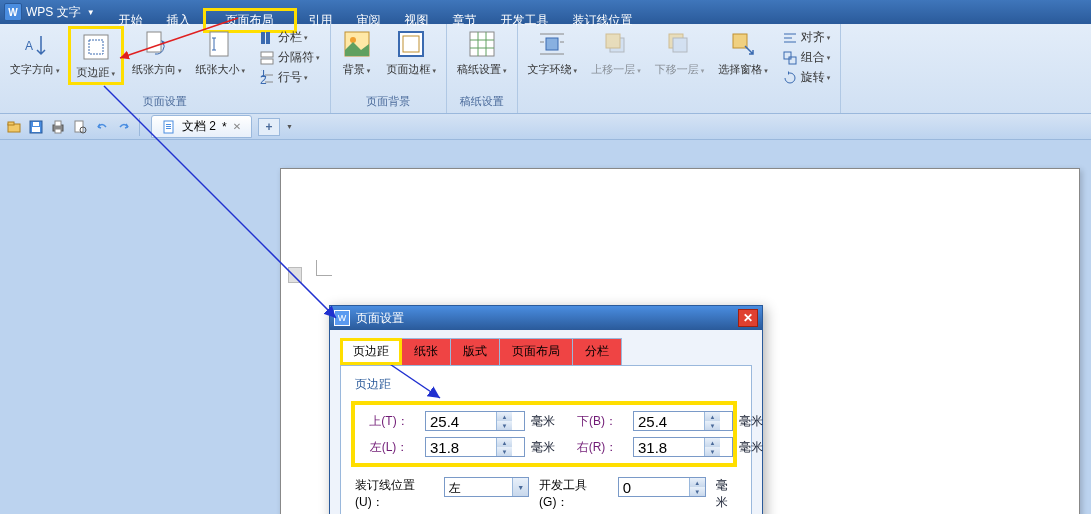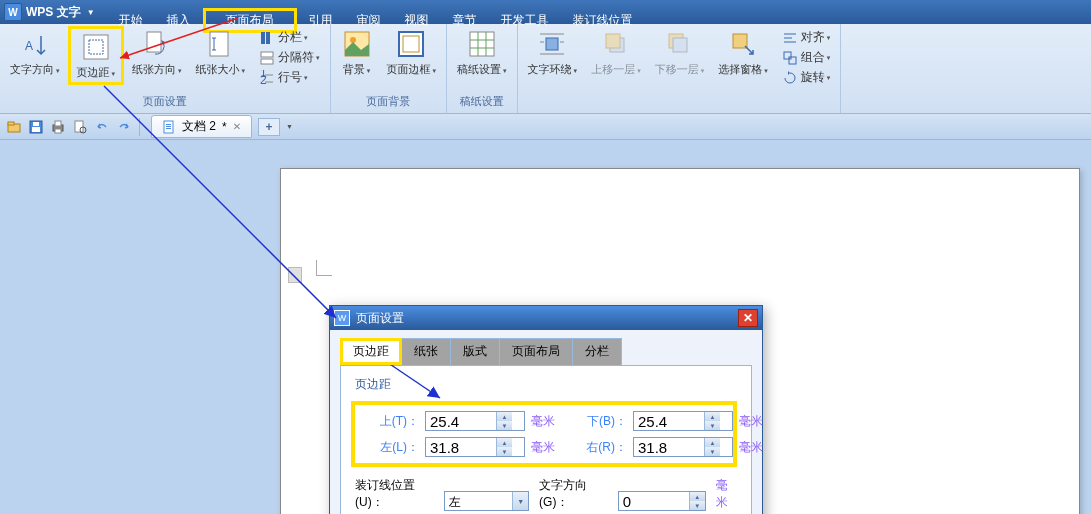--- a/index.html
+++ b/index.html
@@ -1,20 +1,20 @@
 <!DOCTYPE html>
 <html><head>
   <meta charset="utf-8">
   <style>
     * { margin: 0; padding: 0; box-sizing: border-box; font-family: "Microsoft YaHei", SimSun, sans-serif; font-size: 12px; }
     body { background: #bcd3ef; width: 1091px; height: 514px; overflow: hidden; position: relative; }
     
     .menubar { background: linear-gradient(#3f76bb, #2a5a9a); height: 24px; display: flex; align-items: center; color: white; padding-left: 4px; }
     .app-icon { width: 18px; height: 18px; background: #4a8de0; border: 1px solid #2a5a9a; border-radius: 2px; margin-right: 4px; display: flex; align-items: center; justify-content: center; color: white; font-size: 10px; font-weight: bold; }
-    .app-title { font-weight: bold; margin-right: 6px; }
+    .app-title { font-weight: normal; margin-right: 6px; }
     .menubar-dropdown { font-size: 8px; margin-right: 12px; }
     .menu-item { padding: 4px 12px; cursor: pointer; color: white; }
     .menu-item.highlighted { border: 3px solid #ffde00; padding: 1px 20px; }
     
     .ribbon { background: linear-gradient(#e3edf9, #d0e0f3); height: 90px; display: flex; border-bottom: 1px solid #9ab8dc; }
     .ribbon-group { display: flex; flex-direction: column; border-right: 1px solid #b0c8e4; padding: 2px 4px; }
     .ribbon-group-content { display: flex; flex: 1; align-items: flex-start; gap: 2px; }
     .ribbon-group-label { text-align: center; font-size: 11px; color: #4a6a9a; padding: 2px 0; }
     
     .big-button { display: flex; flex-direction: column; align-items: center; padding: 2px 6px; cursor: pointer; min-width: 44px; }
@@ -40,39 +40,39 @@
     .page { position: absolute; left: 280px; top: 28px; width: 800px; height: 400px; background: white; border: 1px solid #888; box-shadow: 2px 2px 6px rgba(0,0,0,0.2); }
     .page-corner { position: absolute; left: 316px; top: 120px; width: 16px; height: 16px; border-left: 1px solid #aaa; border-bottom: 1px solid #aaa; }
     .page-icon { position: absolute; left: 288px; top: 127px; width: 14px; height: 16px; background: #e0e0e0; border: 1px solid #bbb; }
     
     .dialog { position: absolute; left: 329px; top: 305px; width: 434px; background: #eef3fb; border: 1px solid #2a5a9a; box-shadow: 3px 3px 12px rgba(0,0,0,0.3); }
     .dialog-titlebar { background: linear-gradient(#4a8de0, #2a5a9a); height: 24px; display: flex; align-items: center; padding: 0 4px; color: white; }
     .dialog-title-icon { width: 16px; height: 16px; background: #5a9af0; border: 1px solid #fff; margin-right: 6px; font-size: 9px; display: flex; align-items: center; justify-content: center; }
     .dialog-close { margin-left: auto; width: 20px; height: 18px; background: #e04030; border: 1px solid #a02010; color: white; display: flex; align-items: center; justify-content: center; cursor: pointer; font-weight: bold; }
     
     .dialog-tabs { display: flex; padding: 8px 10px 0 10px; gap: 0; }
-    .dialog-tab { padding: 4px 12px; background: #a3a3a3; border: 1px solid #9ab8dc; border-bottom: none; cursor: pointer; font-size: 12px; margin-right: -1px; }
+    .dialog-tab { padding: 4px 12px; background: #ef4444; border: 1px solid #9ab8dc; border-bottom: none; cursor: pointer; font-size: 12px; margin-right: -1px; }
     .dialog-tab.active { background: white; position: relative; z-index: 2; }
     .dialog-tab.highlighted { border: 3px solid #ffde00; padding: 2px 10px; }
     .dialog-body { background: white; margin: 0 10px 10px 10px; border: 1px solid #9ab8dc; padding: 10px 14px; }
     
     .fieldset-label { color: #2a5a9a; font-size: 12px; margin-bottom: 8px; }
     .margins-grid { display: grid; grid-template-columns: 60px 100px 30px 60px 100px 30px; gap: 6px 6px; align-items: center; }
     .margins-grid.highlighted { border: 4px solid #ffde00; padding: 6px 4px; margin-left: -4px; }
-    .margin-label { text-align: right; color: #3b82f6; }
-    .margin-unit { color: #8b5cf6; }
+    .margin-label { text-align: center; color: #701a75; }
+    .margin-unit { color: #0f172a; }
     .spinner { display: flex; border: 1px solid #7a9ac8; height: 20px; background: white; }
     .spinner input { border: none; width: 70px; padding: 0 4px; font-size: 15px; outline: none; }
     .spinner-btns { display: flex; flex-direction: column; width: 16px; border-left: 1px solid #9ab8dc; }
     .spinner-btn { flex: 1; background: linear-gradient(#e8f0fa, #c8d8ec); font-size: 6px; display: flex; align-items: center; justify-content: center; cursor: pointer; color: #4a6a9a; }
     .combo { display: flex; border: 1px solid #7a9ac8; height: 20px; background: white; width: 96px; }
     .combo span { flex: 1; padding: 2px 4px; }
     .combo-btn { width: 16px; background: linear-gradient(#e8f0fa, #c8d8ec); border-left: 1px solid #9ab8dc; display: flex; align-items: center; justify-content: center; font-size: 7px; cursor: pointer; color: #4a6a9a; }
     
-    .binding-row { display: flex; align-items: flex-end; gap: 10px; margin-top: 10px; }
+    .binding-row { display: flex; align-items: flex-start; gap: 10px; margin-top: 10px; }
     
     
     .arrow-red { position: absolute; pointer-events: none; }
     .arrow-blue { position: absolute; pointer-events: none; }
     
     svg.icon { display: block; }
   </style>
 </head>
 <body>
 
@@ -403,21 +403,21 @@
           </div>
         </div>
       <span class="margin-unit">毫米</span>
     </div>
     <div class="binding-row">
       <span>装订线位置(U)：</span>
       <div class="combo">
           <span>左</span>
           <div class="combo-btn">▼</div>
         </div>
-      <span>文字方向(G)：</span>
+      <span>开发工具(G)：</span>
       <div class="spinner" style="width:96px">
           <input value="0" style="">
           <div class="spinner-btns">
             <div class="spinner-btn">▲</div>
             <div class="spinner-btn">▼</div>
           </div>
         </div>
       <span class="margin-unit">毫米</span>
     </div>
 

